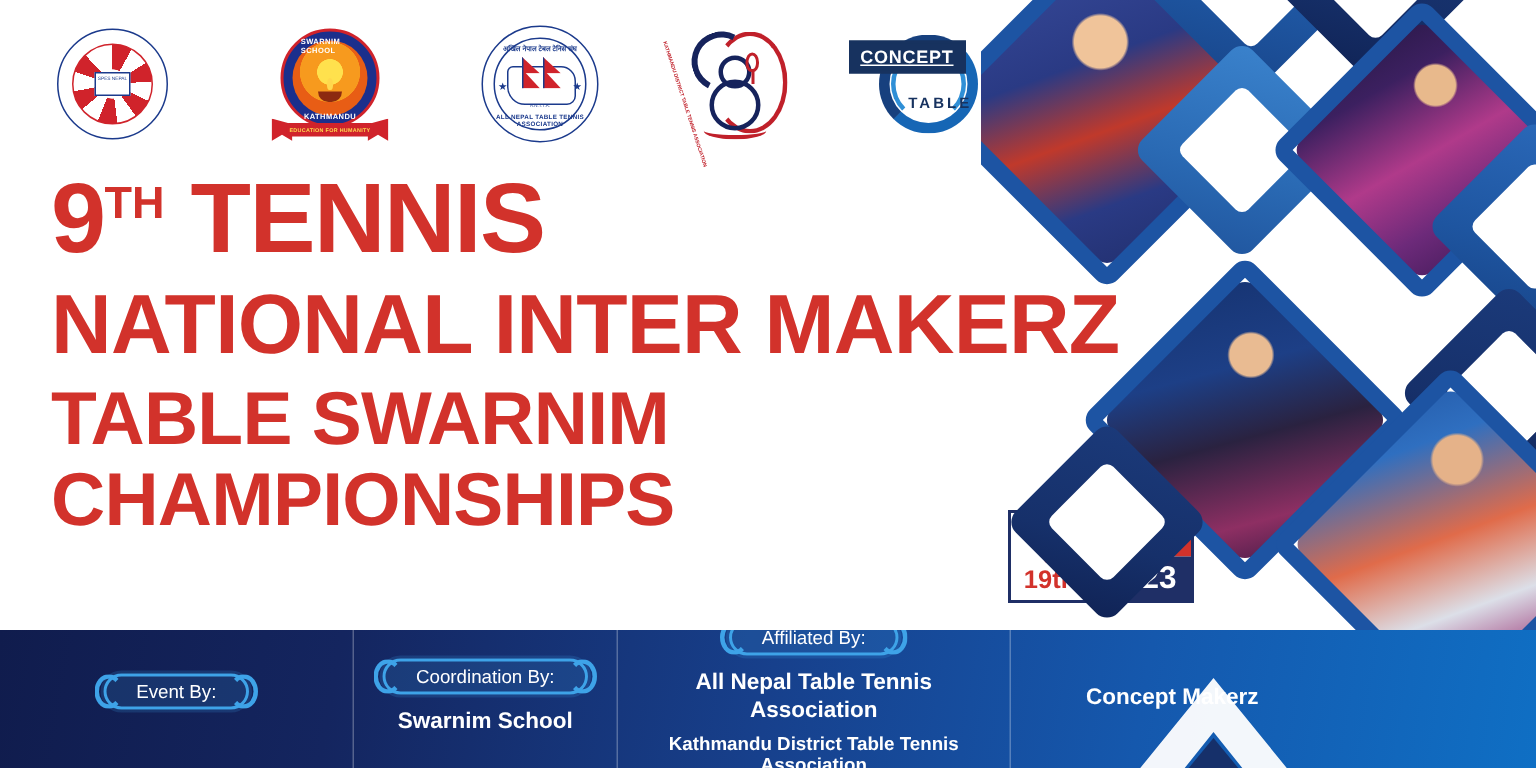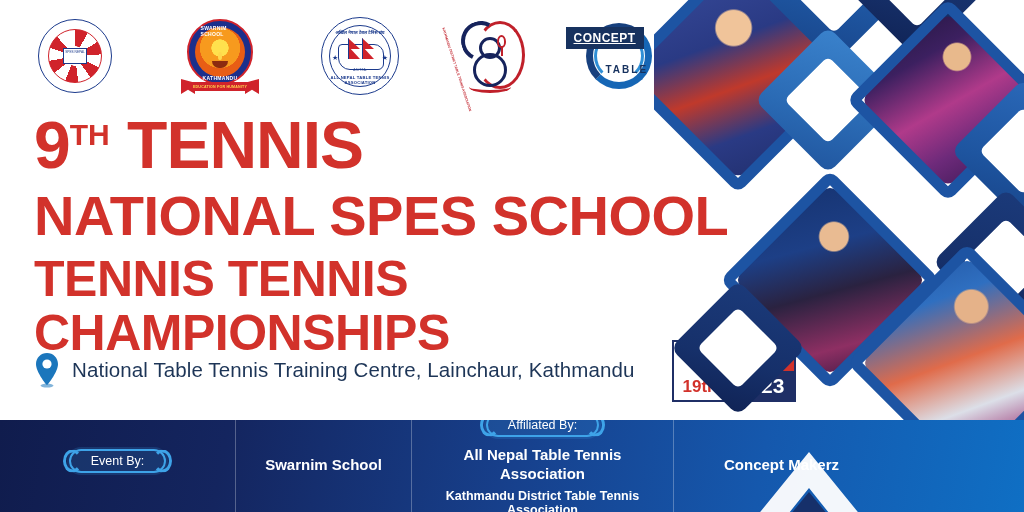--- a/index.html
+++ b/index.html
@@ -298,34 +298,24 @@
           <div class="word">CONCEPT</div>
           <div class="sub">TABLE</div>
         </div>
       </div>
     </div>
 
   </div>
 
   <div id="headline">
     <div id="line-1" class="hl-red"><span>9</span><span class="sup">TH</span>&nbsp;<span>TENNIS</span></div>
-    <div id="line-2" class="hl-red">NATIONAL SPES SCHOOL</div>
-    <div id="line-3" class="hl-red">TENNIS TENNIS CHAMPIONSHIPS</div>
+    <div id="line-2" class="hl-red">NATIONAL INTER MAKERZ</div>
+    <div id="line-3" class="hl-red">TABLE SWARNIM CHAMPIONSHIPS</div>
   </div>
 
-  <div id="venue-row">
-    <div id="pin-icon">
-      <svg width="26" height="36" viewBox="0 0 26 36" aria-hidden="true">
-        <path d="M13 1C6.9 1 2 5.9 2 12c0 7.7 9.2 19.2 10.2 20.4.4.5 1.2.5 1.6 0C14.8 31.2 24 19.7 24 12 24 5.9 19.1 1 13 1z" fill="#1b76bc"></path>
-        <circle cx="13" cy="12" r="4.6" fill="#ffffff"></circle>
-        <ellipse cx="13" cy="33.6" rx="6.5" ry="2" fill="#1b76bc" opacity="0.55"></ellipse>
-      </svg>
-    </div>
-    <div id="venue-text">National Table Tennis Training Centre, Lainchaur, Kathmandu</div>
-  </div>
 
   <div id="date-badge">
     <div id="date-left">
       <div class="d">18th</div>
       <div class="amp">&amp;</div>
       <div class="d">19th</div>
     </div>
     <div id="date-right">
       <div id="date-month">MAY</div>
       <div id="date-year">2023</div>
@@ -378,20 +368,21 @@
 
   </div>
 
   <div id="footer">
 
     <div class="f-col" id="f-col-0">
       <div class="f-pill">Event By:</div>
     </div>
 
     <div class="f-col" id="f-col-1">
+      <div class="f-pill">Coordination By:</div>
       <div class="f-main">Swarnim School</div>
     </div>
 
     <div class="f-col" id="f-col-2">
       <div class="f-pill">Affiliated By:</div>
       <div class="f-main">All Nepal Table Tennis Association</div>
       <div class="f-sub">Kathmandu District Table Tennis Association</div>
     </div>
 
     <div class="f-col" id="f-col-3">

